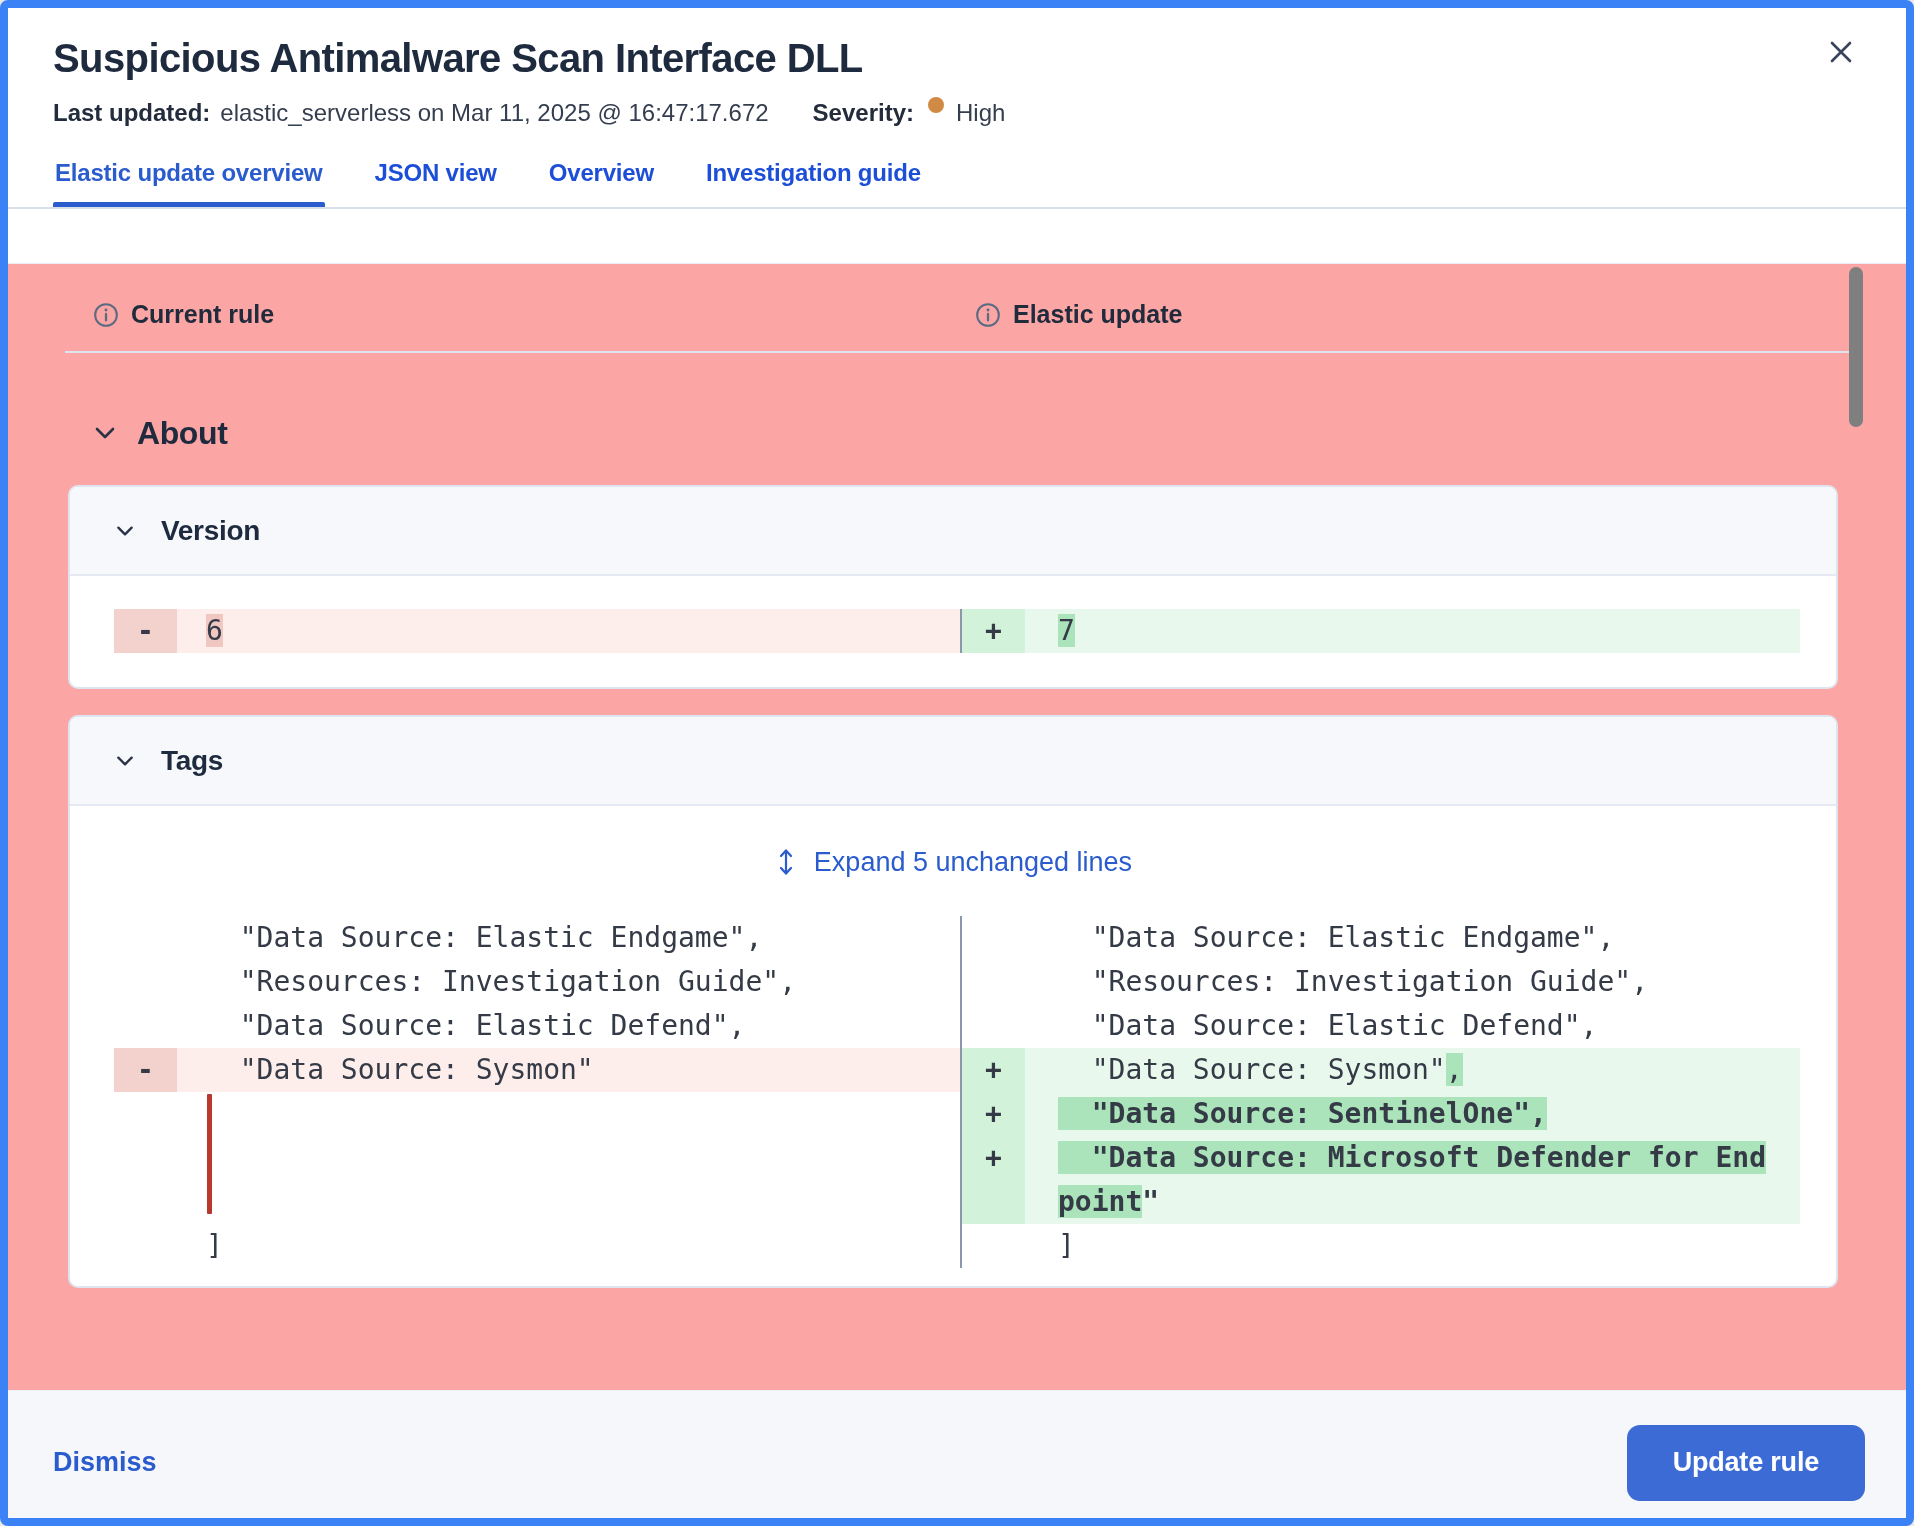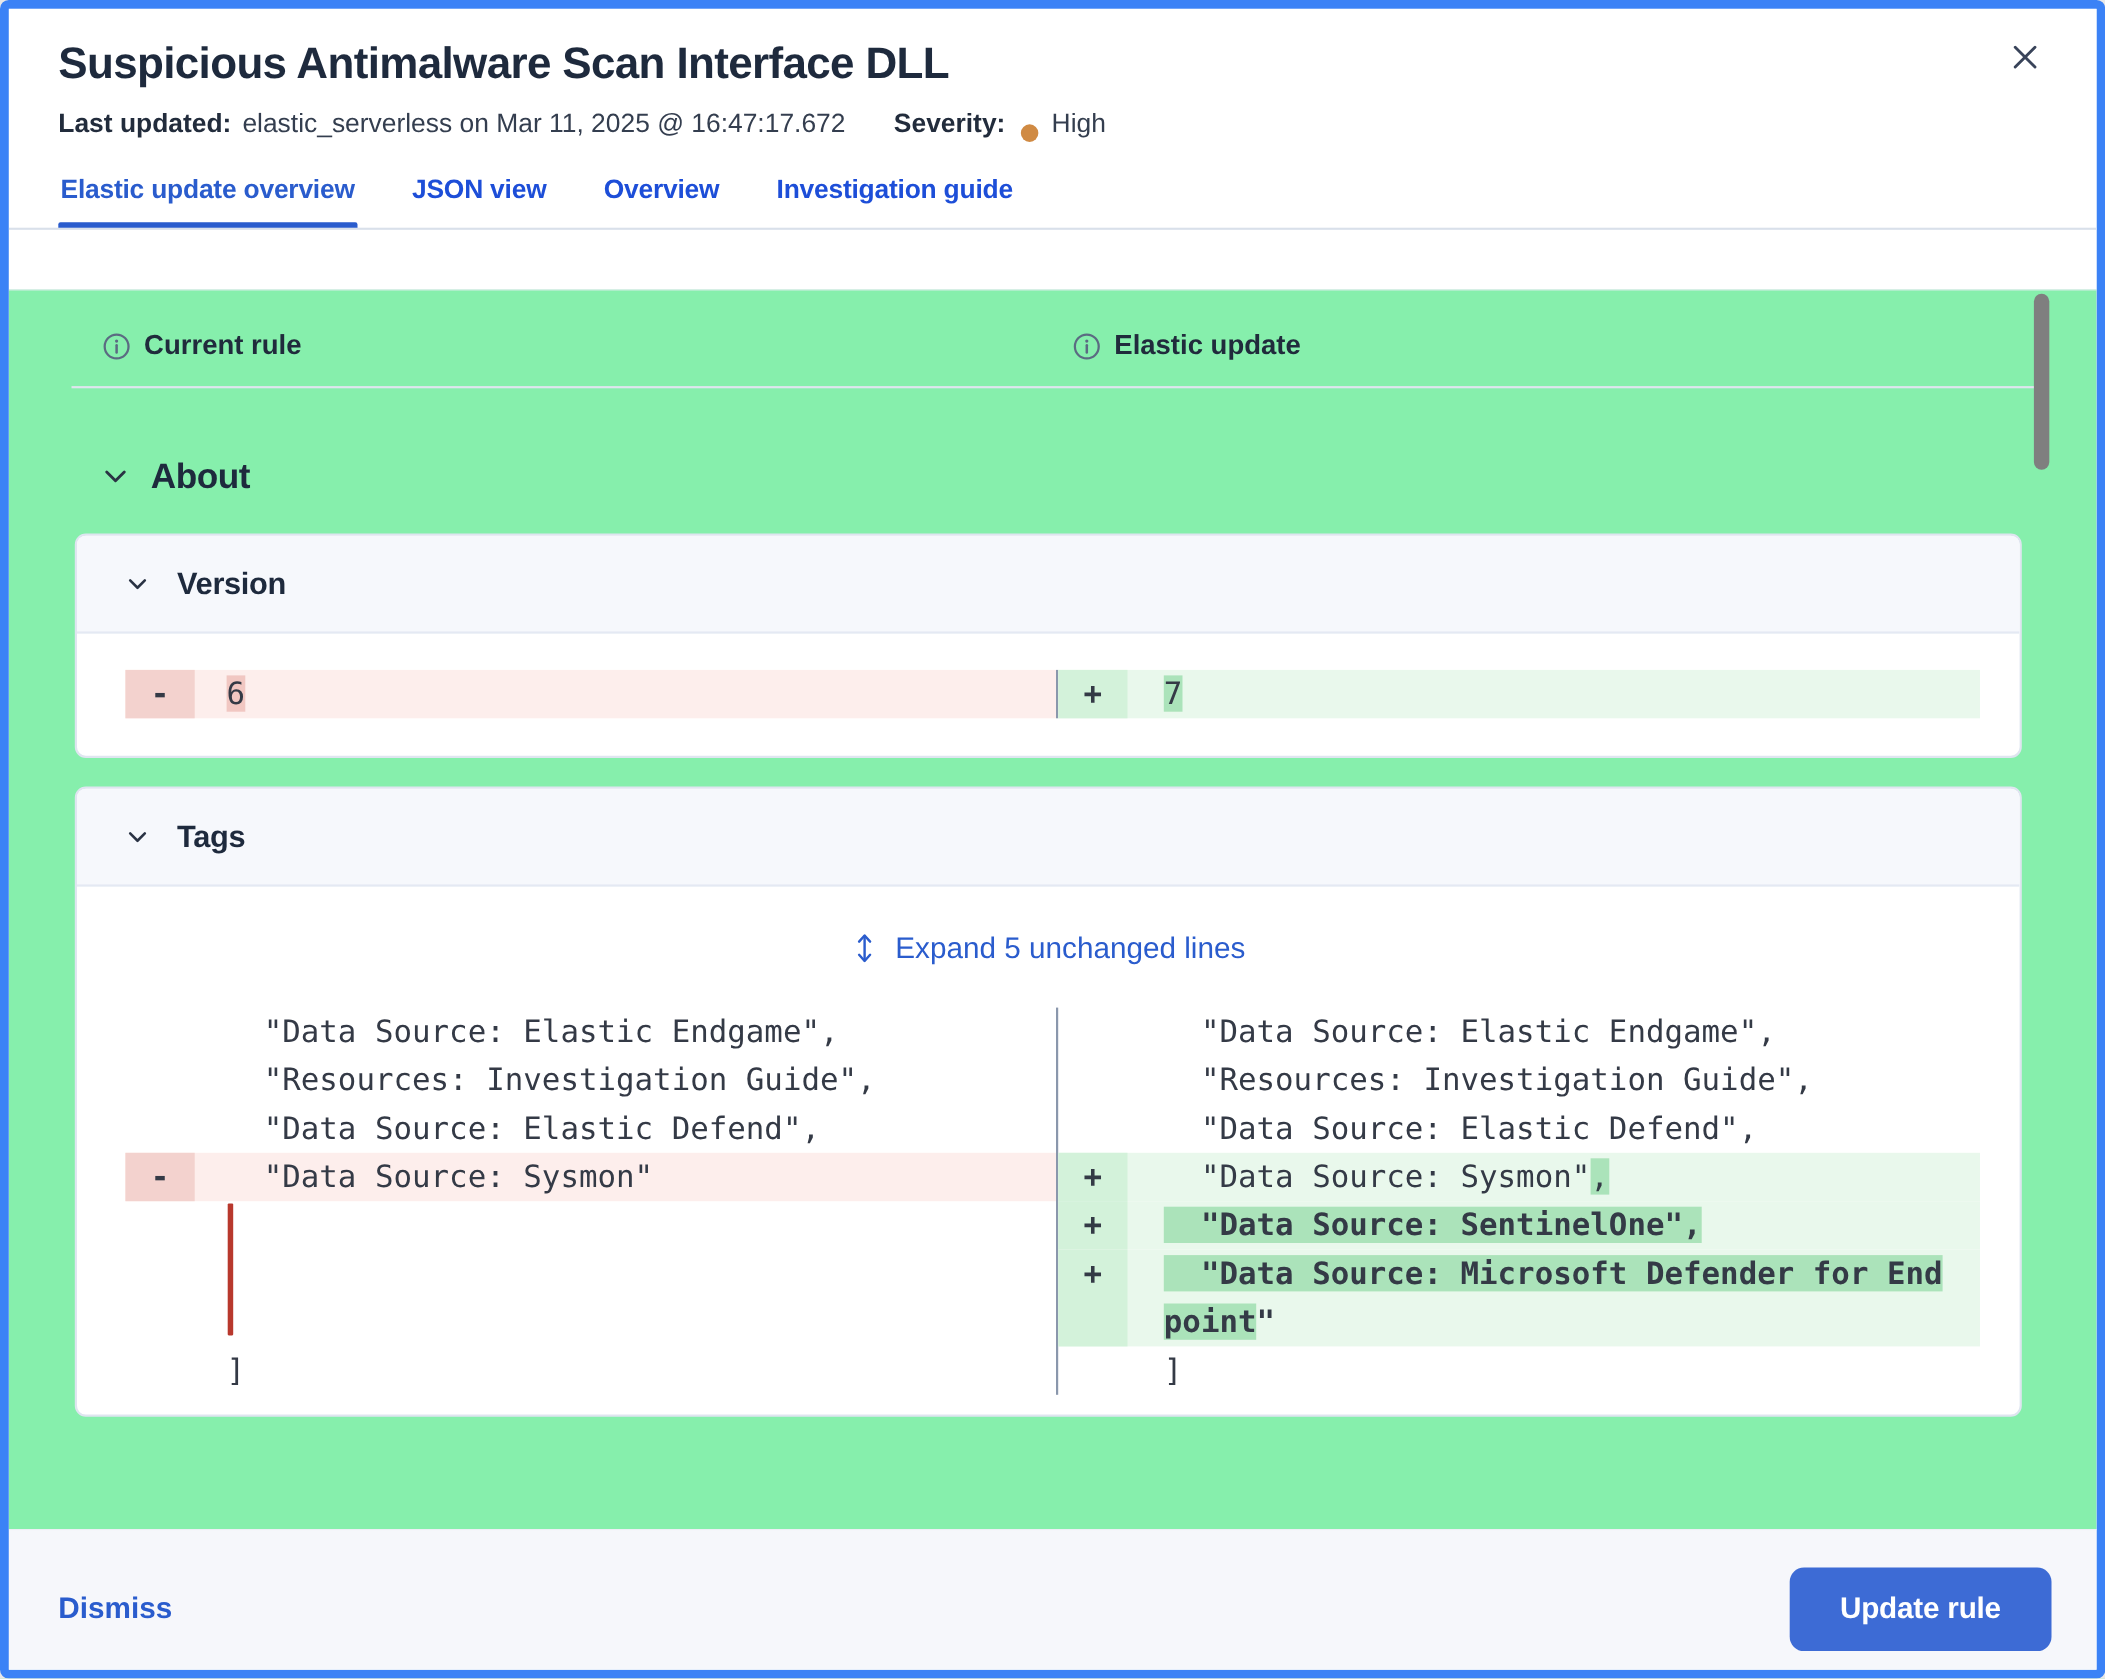--- a/index.html
+++ b/index.html
@@ -18,40 +18,40 @@
   }
 
   
   .flyout-header { padding: 24px 45px 0 45px; border-bottom: 2px solid #d9e0ea; background:#fff; }
   .title-row { display:flex; justify-content: space-between; align-items:flex-start; }
   .page-title {
     font-size: 40px; font-weight: 700; letter-spacing: -0.6px;
     color: #1e2a3d; line-height: 52px;
   }
   .close-btn { background:none; border:none; cursor:pointer; margin: 2px 2px 0 0; padding:4px; }
-  .meta-line { margin-top: 13px; font-size: 24px; line-height: 32px; color:#343e4f; display:flex; align-items:flex-end; flex-wrap:wrap; }
+  .meta-line { margin-top: 13px; font-size: 24px; line-height: 32px; color:#343e4f; display:flex; align-items:flex-start; flex-wrap:wrap; }
   .meta-line.second { margin-top: 8px; }
   .meta-label { font-weight: 700; color:#222c3c; margin-right: 10px; }
   .sev-label { margin-left: 44px; }
   .sev-dot { width:16px; height:16px; border-radius:50%; display:inline-block; margin: 0 12px 0 4px; background:#d08a43; }
 
   .tabs { display:flex; gap: 48px; margin-top: 24px; }
   .tab {
     font-size: 24px; font-weight: 700; color: #1d4ed8;
     padding: 6px 2px 20px 2px; cursor: pointer; position: relative; letter-spacing:-0.2px;
   }
   .tab.active { color: var(--accent); }
   .tab.active::after {
     content:""; position:absolute; left:0; right:0; bottom:0; height:5px;
     background: var(--accent); border-radius: 2px 2px 0 0;
   }
 
   
   .pre-scroll { height: 54px; background:#fff; }
-  .scroll-area { position: relative; flex: 1; background:#86efac; border-top: 1px solid #e9edf4; overflow: hidden; }
+  .scroll-area { position: relative; flex: 1; background:#fca5a5; border-top: 1px solid #e9edf4; overflow: hidden; }
   .scrollbar-thumb {
     position:absolute; top: 3px; right: 43px; width: 14px; height: 160px;
     background:#7f7f7f; border-radius: 7px; z-index: 5;
   }
 
   .col-headers {
     display:flex; margin: 36px 0 0 57px; width: 1791px;
     padding-bottom: 22px; border-bottom: 2px solid #dfe5ee;
   }
   .col-h { display:flex; align-items:center; gap: 12px; font-size: 25px; font-weight:700; color:#202b3c; }

